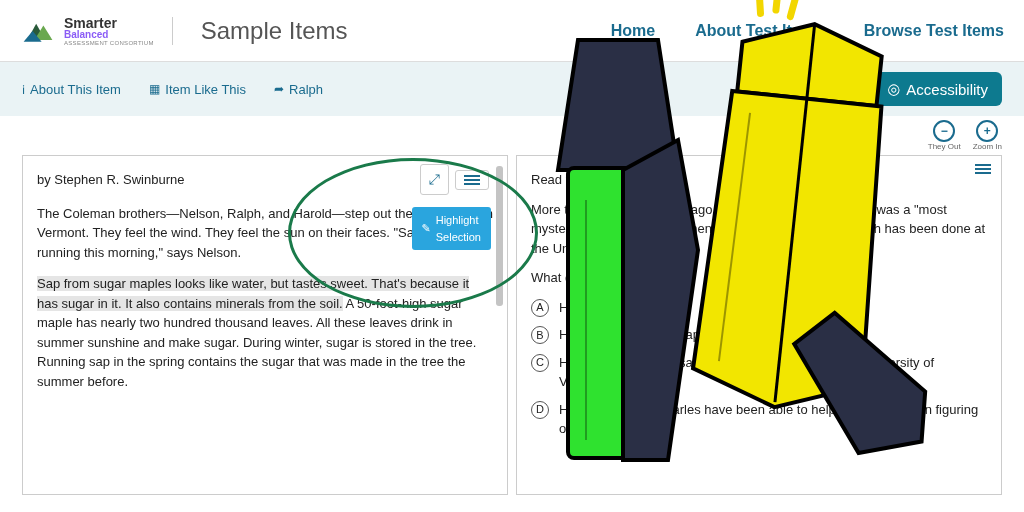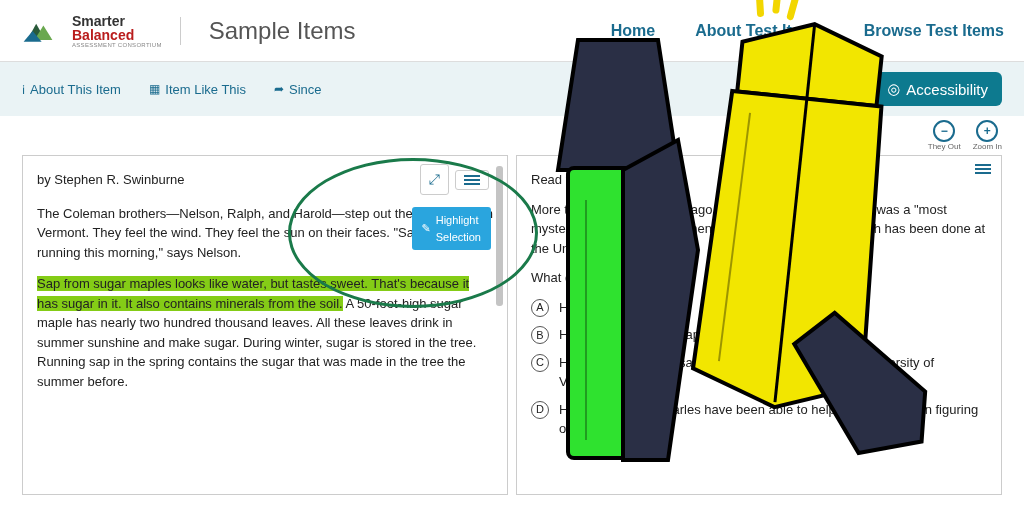--- a/index.html
+++ b/index.html
@@ -1,42 +1,42 @@
 <!DOCTYPE html>
 <html><head>
 <meta charset="utf-8">
 <style>
 *{margin:0;padding:0;box-sizing:border-box;font-family:Arial,sans-serif}
 body{width:1024px;height:512px;overflow:hidden;position:relative;background:#fff}
 .header{display:flex;align-items:center;padding:12px 20px;border-bottom:1px solid #ddd;height:62px}
-.logo-area{display:flex;align-items:center;gap:16px}
+.logo-area{display:flex;align-items:center;gap:8px}
 .logo-icon{width:36px;height:36px}
 .logo-text{display:flex;flex-direction:column;line-height:1}
 .logo-smarter{font-size:14px;font-weight:700;color:#333}
-.logo-balanced{font-size:14px;font-weight:700;color:#b91c1c}
+.logo-balanced{font-size:10px;font-weight:700;color:#8b5cf6}
 .logo-sub{font-size:6px;color:#888;letter-spacing:0.3px}
 .sample-title{font-size:24px;color:#555;margin-left:18px;padding-left:28px;border-left:1px solid #ccc;font-weight:300}
 .nav{margin-left:auto;display:flex;gap:40px}
 .nav a{color:#1a6b8e;font-size:16px;font-weight:600;text-decoration:none}
 .subheader{display:flex;align-items:center;padding:10px 22px;background:#eaf3f5;gap:28px}
 .sublink{color:#1a6b8e;font-size:13px;display:flex;align-items:center;gap:5px}
 .sublink-icon{color:#1a6b8e;font-size:12px}
 .acc-btn{margin-left:auto;background:#0d7a8f;color:#fff;padding:8px 14px;border-radius:6px;font-size:15px;display:flex;align-items:center;gap:6px;border:none}
 .zoom-area{display:flex;gap:12px;padding:4px 22px;justify-content:flex-end;background:#fff}
 .zoom-btn{display:flex;flex-direction:column;align-items:center;font-size:8px;color:#666}
 .zoom-circle{width:22px;height:22px;border-radius:50%;border:2px solid #1a6b8e;display:flex;align-items:center;justify-content:center;color:#1a6b8e;font-size:12px;font-weight:700}
 .content{display:flex;padding:0 22px;gap:8px;filter:blur(0.6px)}
 .pane{flex:1;border:1px solid #ccc;padding:14px;font-size:13px;color:#222;font-family:Georgia,serif;line-height:1.5;position:relative;height:340px;overflow:hidden}
 .pane-toolbar{position:absolute;top:8px;right:18px;display:flex;gap:6px;align-items:center}
 .tool-box{border:1px solid #ccc;background:#fff;padding:4px 8px;display:flex;align-items:center;justify-content:center;font-size:14px;color:#1a6b8e;border-radius:3px}
 .hamburger{display:flex;flex-direction:column;gap:2px}
 .hamburger span{width:16px;height:2px;background:#1a6b8e}
 .byline{margin-bottom:14px}
 .para{margin-bottom:12px}
-.hl{background:#84cc16}
+.hl{background:#e5e5e5}
 .right-pane .para{margin-bottom:10px}
 .choice{display:flex;gap:10px;margin-bottom:8px;align-items:flex-start}
 .choice-letter{border:1.5px solid #555;border-radius:50%;width:18px;height:18px;display:flex;align-items:center;justify-content:center;font-size:11px;flex-shrink:0;margin-top:1px}
 .highlight-pop{position:absolute;top:43px;right:-2px;background:#2aa5de;color:#fff;font-size:11px;padding:5px 10px;border-radius:3px;display:flex;align-items:center;gap:5px;font-family:Arial}
 .scrollbar{position:absolute;right:4px;top:10px;width:7px;height:140px;background:#c4c4c4;border-radius:3px}
 .circle-annot{position:absolute;border:3px solid #1a7a4a;border-radius:50%;width:250px;height:150px;top:158px;left:288px;z-index:5;pointer-events:none}
 .markers{position:absolute;top:0;left:460px;width:520px;height:512px;z-index:10;pointer-events:none}
 .right-ham{position:absolute;top:8px;right:10px}
 </style>
 </head>
@@ -67,21 +67,21 @@
   <div class="sublink">
     <span class="sublink-icon">ℹ</span>
     <span>About This Item</span>
   </div>
   <div class="sublink">
     <span class="sublink-icon">▦</span>
     <span>Item Like This</span>
   </div>
   <div class="sublink">
     <span class="sublink-icon">➦</span>
-    <span>Since</span>
+    <span>Ralph</span>
   </div>
   <button class="acc-btn">
     <span>◎</span>
     <span>Accessibility</span>
   </button>
 </div>
 
 <div class="zoom-area">
   <div class="zoom-btn">
     <div class="zoom-circle">−</div>

